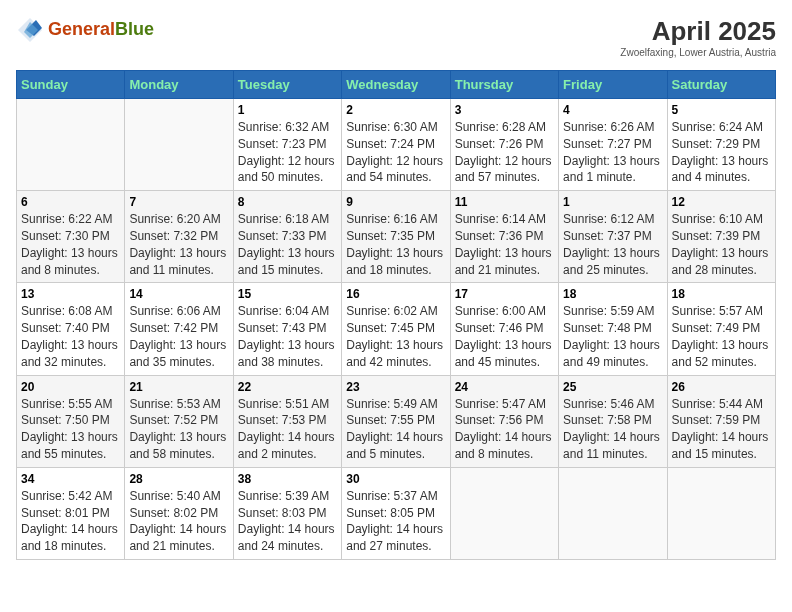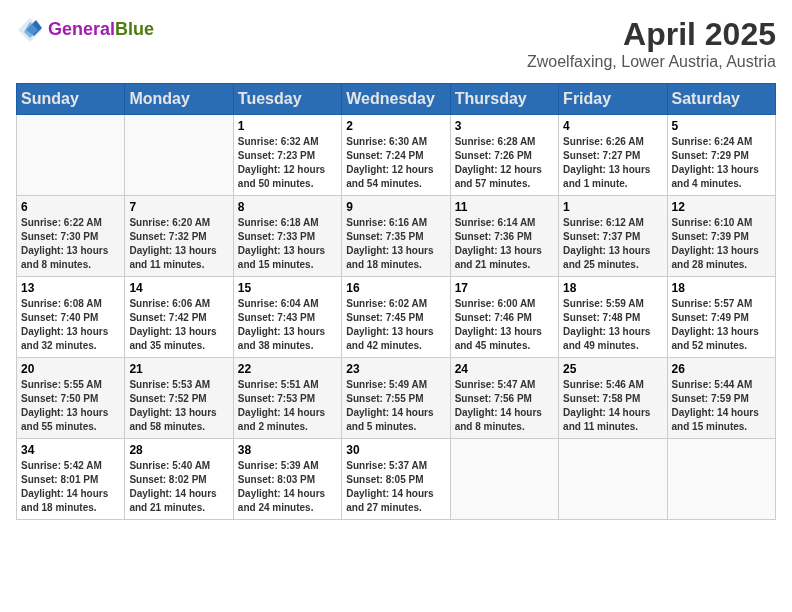--- a/index.html
+++ b/index.html
@@ -18,69 +18,68 @@
     }
     .logo {
       display: flex;
       align-items: center;
     }
     .logo-text {
       font-size: 18px;
       font-weight: bold;
       line-height: 1.2;
     }
-    .logo-general { color: #a21caf; }
+    .logo-general { color: #c2410c; }
     .logo-blue { color: #4d7c0f; }
     .logo-icon {
       width: 28px;
       height: 28px;
       margin-right: 4px;
     }
     .title-block { text-align: right; }
     .main-title {
-      font-size: 32px;
+      font-size: 26px;
       font-weight: bold;
       color: #333;
     }
     .subtitle {
-      font-size: 16px;
+      font-size: 10px;
       color: #555;
     }
     table {
       width: 100%;
       border-collapse: collapse;
       font-size: 11px;
     }
     thead tr th {
       background: #2a6db5;
-      color: #e5e5e5;
+      color: #86efac;
       padding: 6px 4px;
       text-align: left;
-      font-size: 16px;
+      font-size: 13px;
       font-weight: bold;
       border: 1px solid #1a5ca8;
     }
     tbody tr td {
       border: 1px solid #ccc;
       vertical-align: top;
       padding: 4px;
       min-height: 70px;
       height: 80px;
       width: 14.28%;
     }
     .day-num {
       font-weight: bold;
       font-size: 12px;
       margin-bottom: 2px;
     }
     .day-detail {
-      font-size: 10px;
+      font-size: 12px;
       color: #333;
       line-height: 1.4;
-      font-weight: bold;
     }
     .empty-cell { background: #f9f9f9; }
     tr:nth-child(even) { background: #f5f5f5; }
     tr:nth-child(odd) { background: #fff; }
   </style>
 </head>
 <body>
 
 <div class="header">
   <div class="logo">

